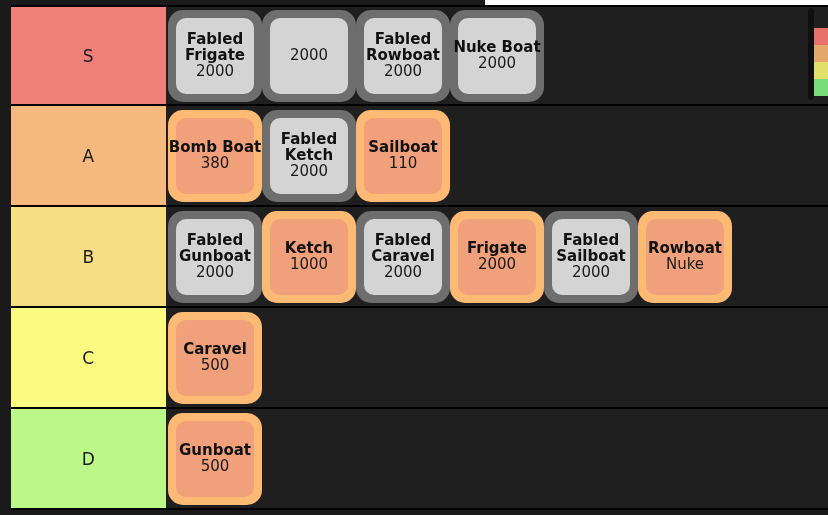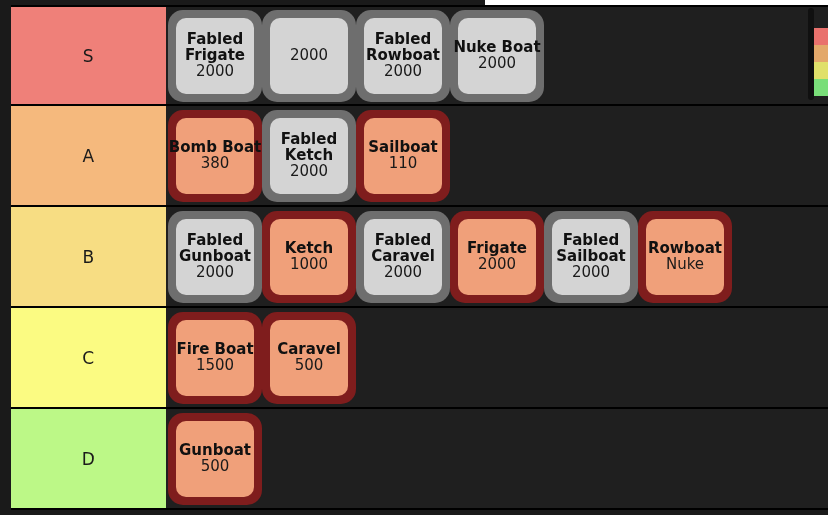--- a/index.html
+++ b/index.html
@@ -86,21 +86,21 @@
     box-sizing: border-box;
     padding: 4px 1px;
   }
   .card.style-gray {
     background: #6e6e6e;
   }
   .card.style-gray .card-inner {
     background: #d4d4d4;
   }
   .card.style-gold {
-    background: #7f1d1d;
+    background: #fdba74;
   }
   .card.style-gold .card-inner {
     background: #f0a07a;
   }
   .card-name {
     color: #111111;
     font-size: 15px;
     font-weight: bold;
     line-height: 16px;
     text-align: center;
@@ -245,26 +245,20 @@
               <div class="card-price">Nuke</div>
             </div>
           </div>
         </div>
       </div>
       <div class="tier-row">
         <div class="tier-label" style="background: rgb(251, 251, 130);">C</div>
         <div class="tier-items">
           <div class="card style-gold">
             <div class="card-inner">
-              <div class="card-name">Fire Boat</div>
-              <div class="card-price">1500</div>
-            </div>
-          </div>
-          <div class="card style-gold">
-            <div class="card-inner">
               <div class="card-name">Caravel</div>
               <div class="card-price">500</div>
             </div>
           </div>
         </div>
       </div>
       <div class="tier-row">
         <div class="tier-label" style="background: rgb(188, 248, 135);">D</div>
         <div class="tier-items">
           <div class="card style-gold">

